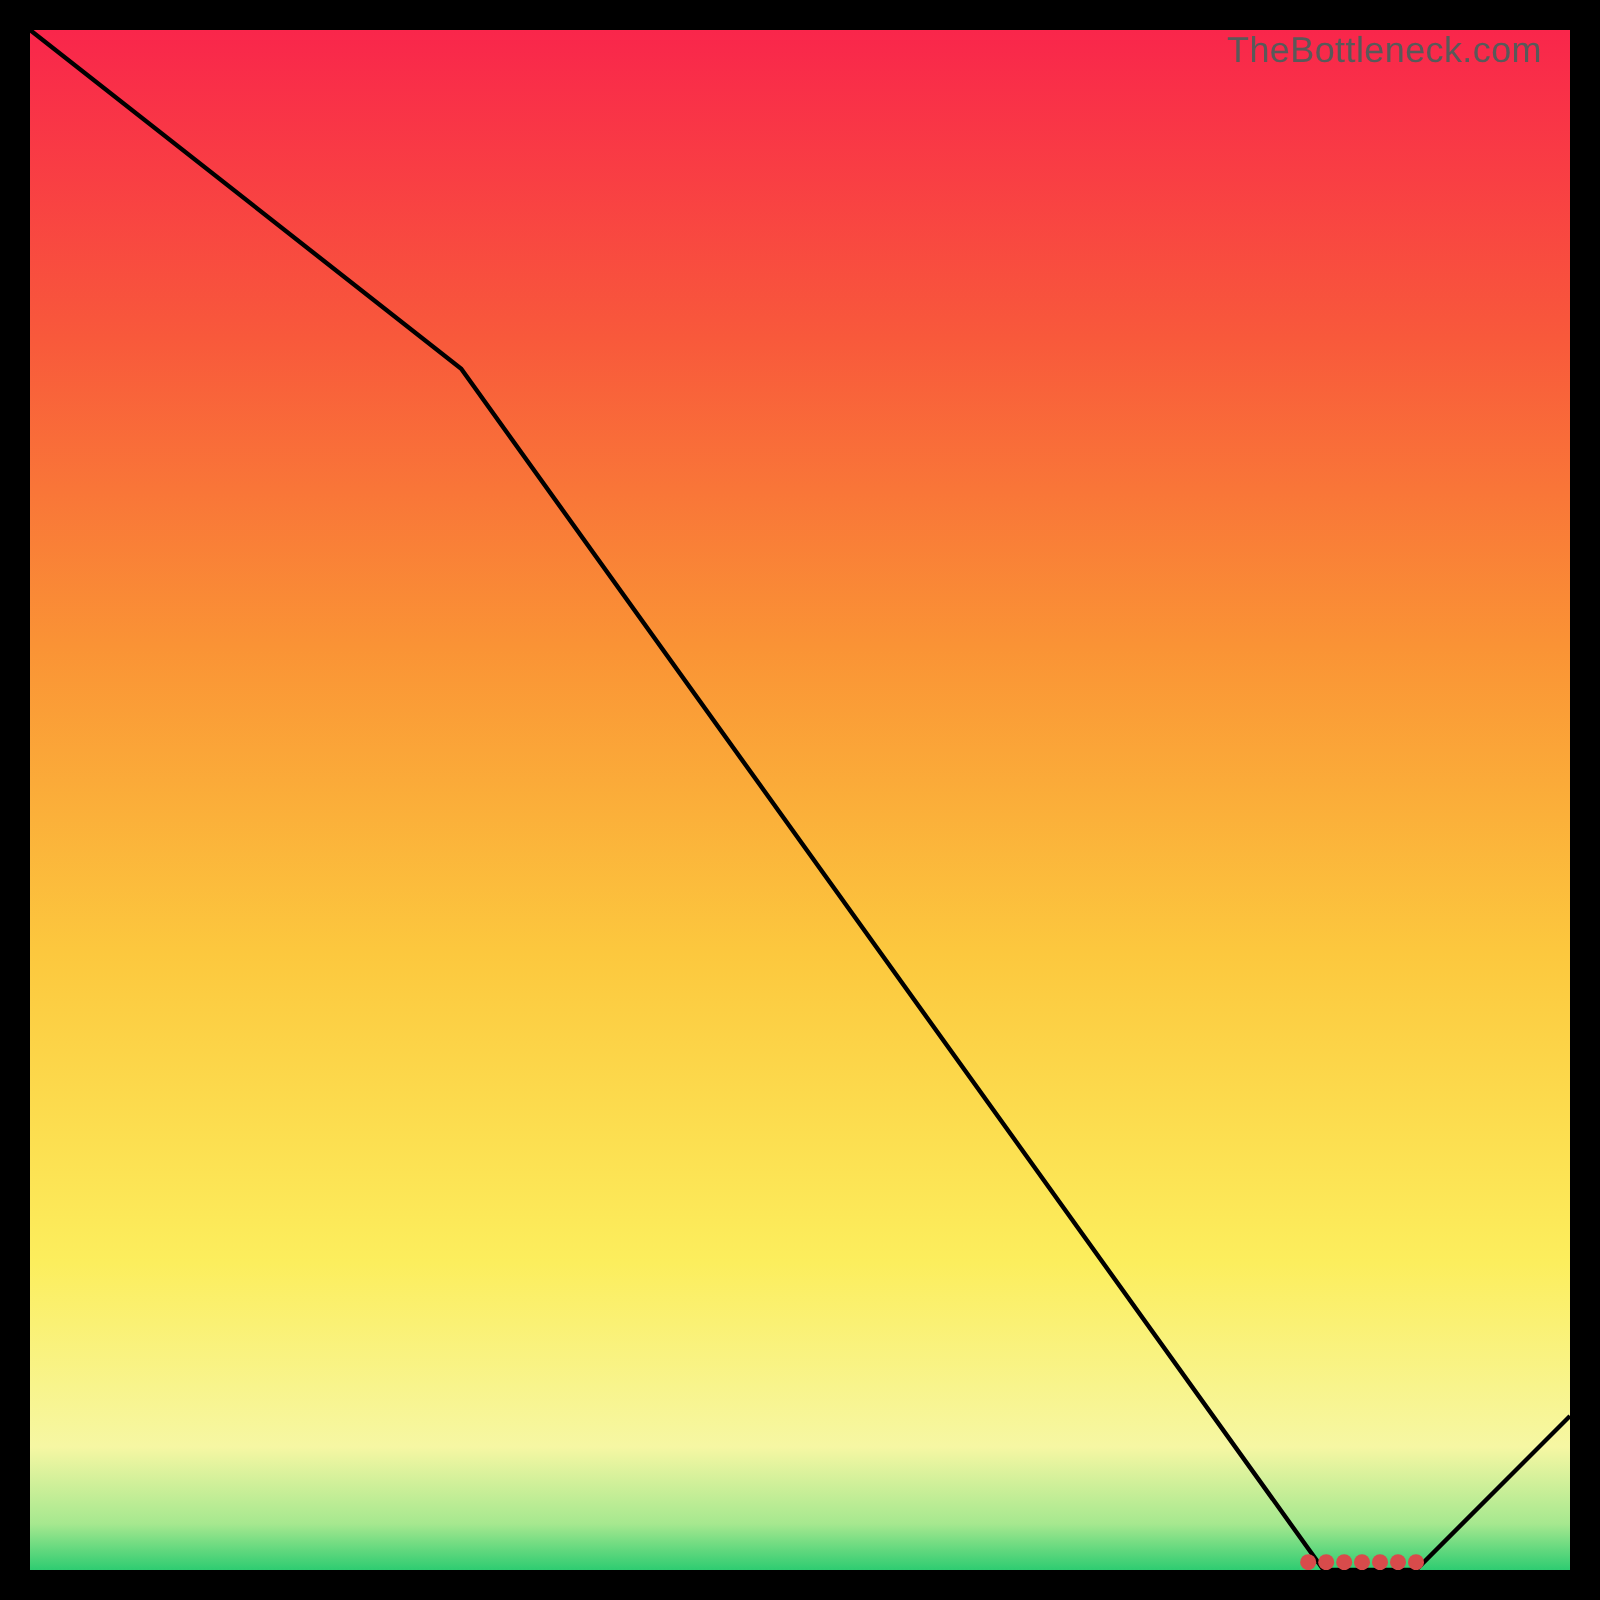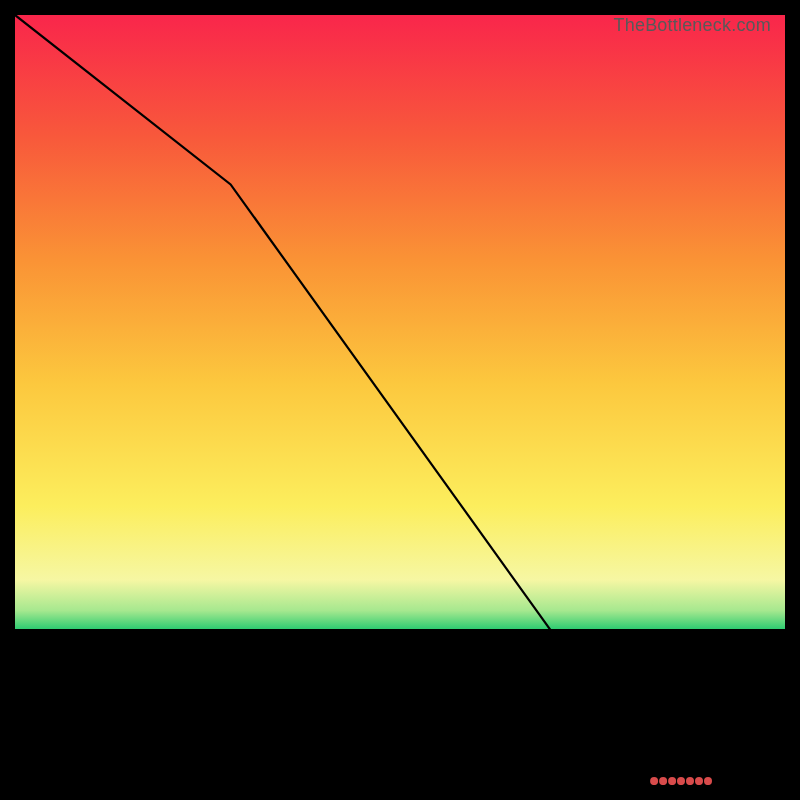--- a/index.html
+++ b/index.html
@@ -8,21 +8,21 @@
     position: relative;
     width: 800px;
     height: 800px;
     background: #000;
   }
   .plot-area {
     position: absolute;
     left: 15px;
     top: 15px;
     width: 770px;
-    height: 614px;
+    height: 770px;
     background: linear-gradient(to top,
       #2ecc71 0%,
       #a6e88f 3%,
       #f6f7a3 8%,
       #fcee5d 20%,
       #fcc83e 40%,
       #fa9335 60%,
       #f8593b 80%,
       #f9264b 100%
     );

